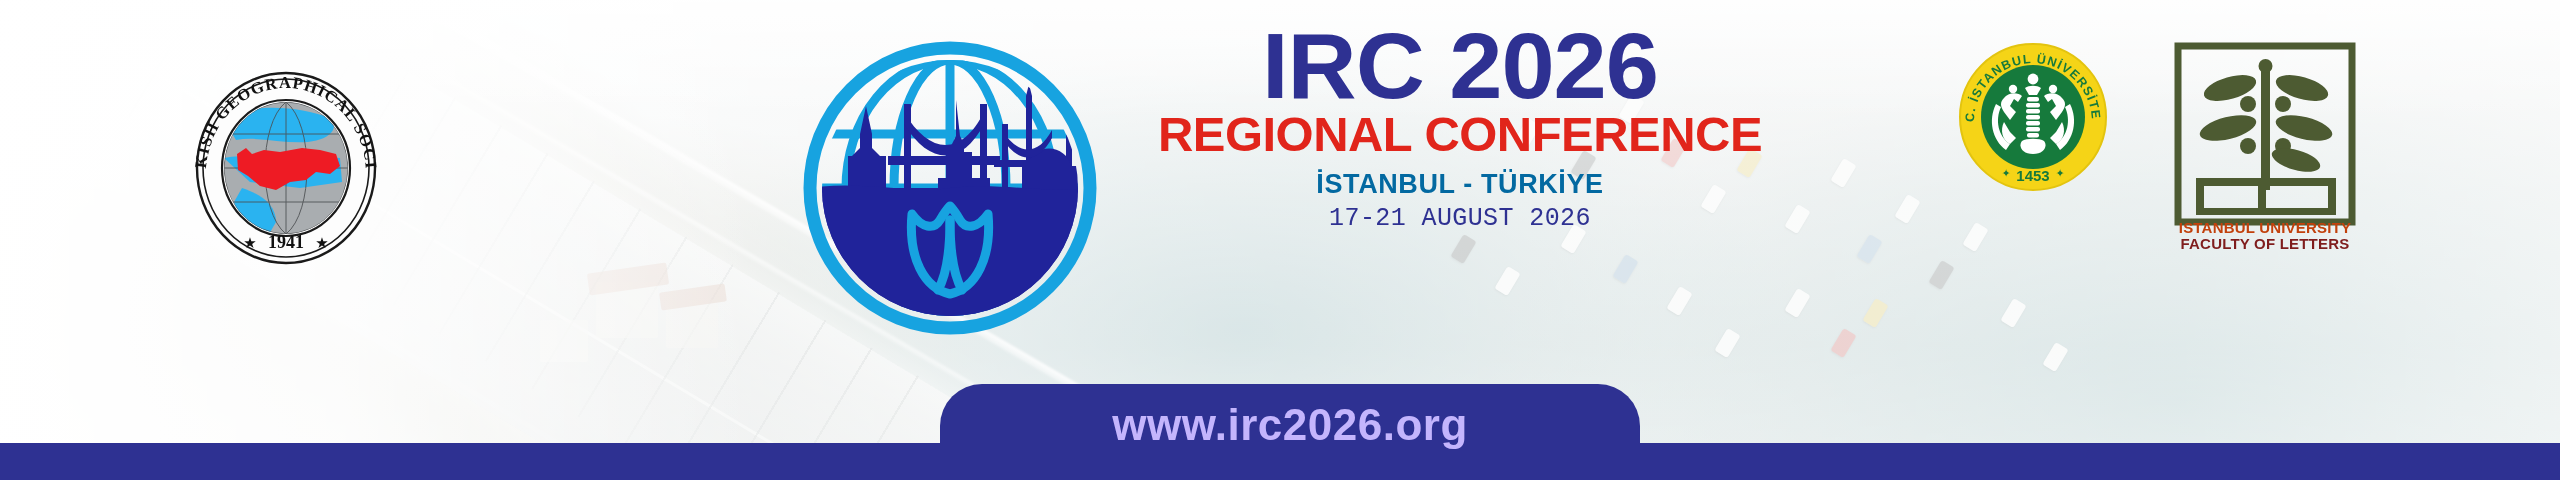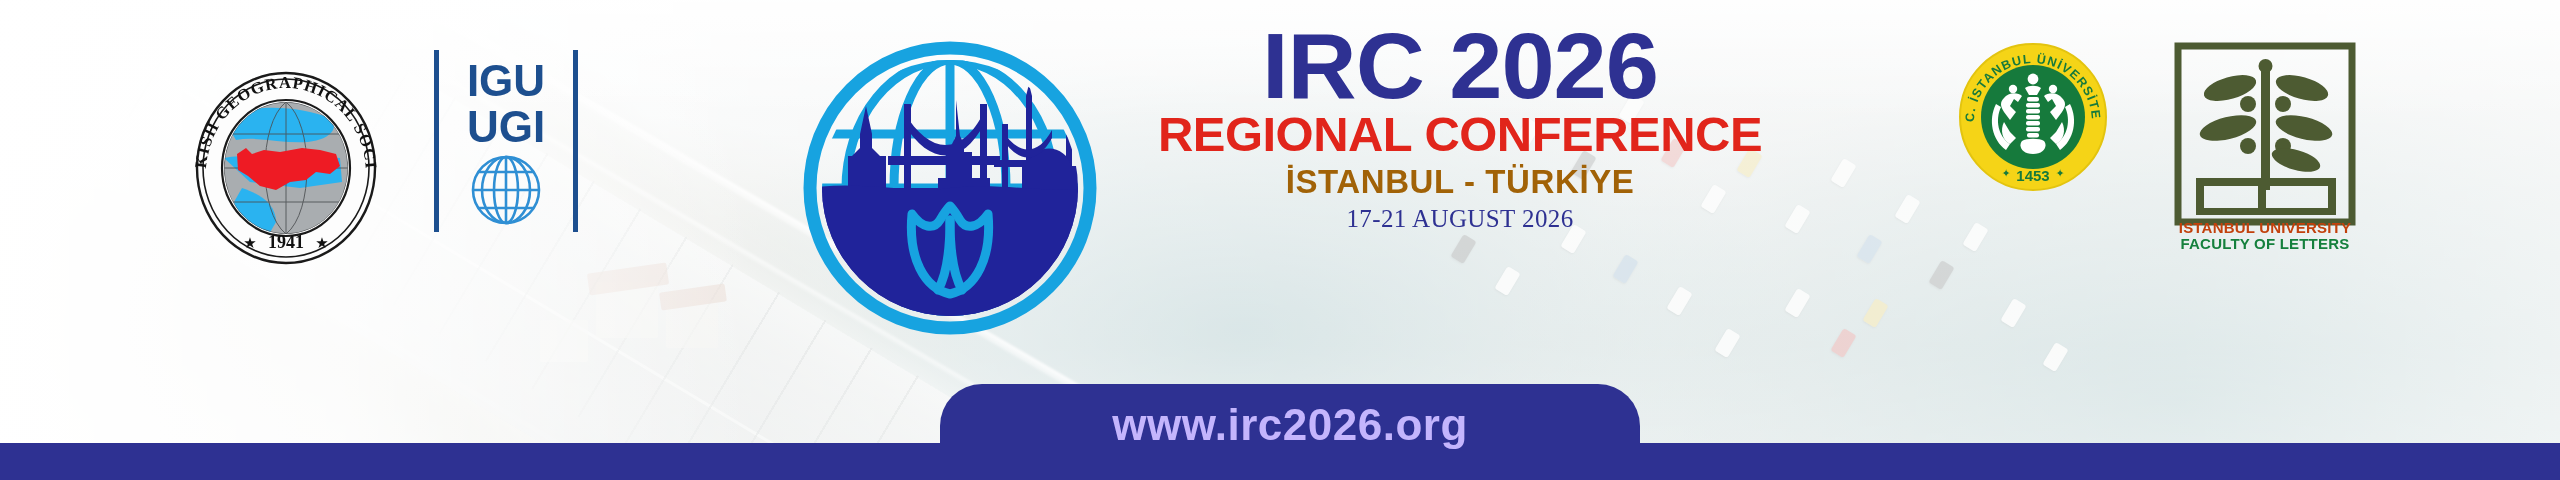--- a/index.html
+++ b/index.html
@@ -134,44 +134,44 @@
     letter-spacing:-1px; font-family:"Liberation Sans", sans-serif;
     transform:scaleX(1.04); transform-origin:center;
   }
   .t-regional{
     font-size:48px; line-height:1.0; font-weight:bold; color:#e1251b;
     letter-spacing:-.5px; margin-top:2px;
     font-family:"Liberation Sans", sans-serif;
     transform:scaleX(1.02); transform-origin:center;
   }
   .t-city{
-    font-size:33px; font-weight:bold; color:#a16207; letter-spacing:.6px;
-    margin-top:4px; font-family:"Liberation Sans", sans-serif;
+    font-size:27px; font-weight:bold; color:#0369a1; letter-spacing:.6px;
+    margin-top:10px; font-family:"Liberation Sans", sans-serif;
   }
   .t-date{
     font-size:25px; font-weight:normal; color:#2e3192; letter-spacing:.4px;
-    margin-top:4px; font-family:Liberation Serif, serif;
+    margin-top:4px; font-family:Liberation Mono, monospace;
   }
   .t-tagline{
     font-size:30px; color:#29a8e0; margin-top:12px;
     font-family:"DejaVu Sans", sans-serif; font-weight:bold;
     font-style:italic; letter-spacing:.6px;
   }
 
   
   .iu-seal{ position:absolute; left:1958px; top:42px; width:150px; height:150px; }
 
   
   .fol{ position:absolute; left:2170px; top:42px; width:190px; height:190px; }
   .fol-caption{
     position:absolute; left:2170px; top:220px; width:190px; text-align:center;
     line-height:1.05;
   }
   .fol-caption .l1{ font-size:15px; font-weight:bold; color:#c2410c; letter-spacing:.2px; display:block; }
-  .fol-caption .l2{ font-size:15px; font-weight:bold; color:#15803d; letter-spacing:.2px; display:block; }
+  .fol-caption .l2{ font-size:15px; font-weight:bold; color:#7f1d1d; letter-spacing:.2px; display:block; }
 </style>
 </head>
 <body>
 
 <div id="banner">
 
   <div class="bg-base"></div>
 
   <div class="bridge-deck"></div>
   <div class="hangers"></div>
@@ -250,37 +250,20 @@
 
       <text font-family="'Liberation Serif', serif" font-size="16.5" font-weight="bold" fill="#111" letter-spacing="1.1">
         <textPath href="#tgsTop" startOffset="50%" text-anchor="middle">TURKISH GEOGRAPHICAL SOCIETY</textPath>
       </text>
       <text x="106" y="186" font-family="'Liberation Serif', serif" font-size="18" font-weight="bold" fill="#111" text-anchor="middle">1941</text>
       <text x="70" y="186" font-size="15" fill="#111" text-anchor="middle">★</text>
       <text x="142" y="186" font-size="15" fill="#111" text-anchor="middle">★</text>
     </svg>
   </div>
 
-  <div class="igu">
-    <svg viewBox="0 0 148 182" width="148" height="182">
-      <rect x="2" y="0" width="5" height="182" fill="#1d4f8f"></rect>
-      <rect x="141" y="0" width="5" height="182" fill="#1d4f8f"></rect>
-      <text x="74" y="46" font-family="'Liberation Sans', sans-serif" font-size="44" font-weight="bold" fill="#1d4f8f" text-anchor="middle">IGU</text>
-      <text x="74" y="92" font-family="'Liberation Sans', sans-serif" font-size="44" font-weight="bold" fill="#1d4f8f" text-anchor="middle">UGI</text>
-      <g stroke="#2f8fd4" stroke-width="2.6" fill="none">
-        <circle cx="74" cy="140" r="33"></circle>
-        <ellipse cx="74" cy="140" rx="12" ry="33"></ellipse>
-        <ellipse cx="74" cy="140" rx="24" ry="33"></ellipse>
-        <line x1="74" y1="107" x2="74" y2="173"></line>
-        <line x1="41" y1="140" x2="107" y2="140"></line>
-        <path d="M 46,122 H 102"></path>
-        <path d="M 46,158 H 102"></path>
-      </g>
-    </svg>
-  </div>
 
   <div class="irc-globe">
     <svg viewBox="0 0 300 300" width="300" height="300">
       <defs>
         <clipPath id="ircClip">
             <circle cx="150" cy="150" r="128"></circle>
           </clipPath>
       </defs>
 
       <circle cx="150" cy="150" r="140" fill="none" stroke="#17a3e0" stroke-width="13"></circle>

